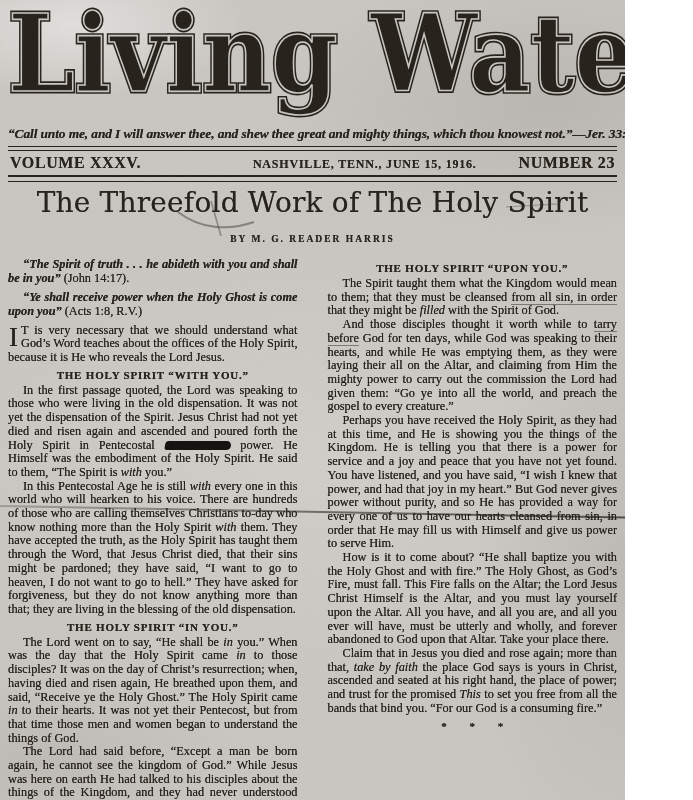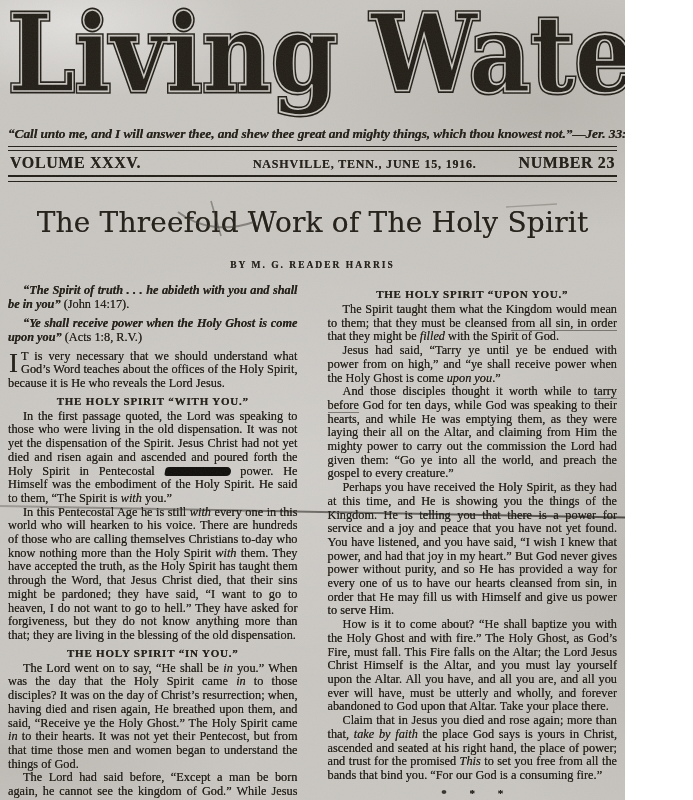--- a/index.html
+++ b/index.html
@@ -47,30 +47,30 @@
   .dateline{
     display:flex;align-items:baseline;justify-content:space-between;
     padding:3px 2px 3px 2px;
     font-weight:bold;
     text-shadow:0 0 .4px rgba(30,25,18,.7);
   }
   .dateline .vol,.dateline .num{font-size:16px;letter-spacing:.6px;}
   .dateline .place{font-size:12px;letter-spacing:.8px;margin-left:70px;}
   
   .article-title{
-    margin:24px 0 0 0;
+    margin:4px 0 0 0;
     font-family:"DejaVu Serif", serif;
     font-weight:normal;
     font-size:28px;line-height:34px;
     text-align:center;
     letter-spacing:.2px;
     text-shadow:0 0 .5px rgba(30,25,18,.65);
   }
   .byline{
-    margin:20px 0 0 0;
+    margin:14px 0 0 0;
     text-align:center;
     font-size:9.5px;font-weight:bold;letter-spacing:2px;
     text-shadow:0 0 .4px rgba(30,25,18,.7);
   }
   
   .columns{display:flex;gap:30px;margin-top:14px;}
   .col{flex:1 1 0;min-width:0;}
   .col p, .col h3{
     text-shadow:0 0 .45px rgba(30,25,18,.85);
   }
@@ -159,21 +159,20 @@
         <h3 class="col-heading">THE HOLY SPIRIT “WITH YOU.”</h3>
         <p class="para">In the first passage quoted, the Lord was speaking to those who were living in the old dispensation.  It was not yet the dispensation of the Spirit.  Jesus Christ had not yet died and risen again and ascended and poured forth the Holy Spirit in Pentecostal <span class="redact"></span> power.  He Himself was the embodiment of the Holy Spirit.  He said to them, “The Spirit is <i>with</i> you.”</p>
         <p class="para">In this Pentecostal Age he is still <i>with</i> every one in this world who will hearken to his voice.  There are hundreds of those who are calling themselves Christians to-day who know nothing more than the Holy Spirit <i>with</i> them.  They have accepted the truth, as the Holy Spirit has taught them through the Word, that Jesus Christ died, that their sins might be pardoned; they have said, “I want to go to heaven, I do not want to go to hell.”  They have asked for forgiveness, but they do not know anything more than that; they are living in the blessing of the old dispensation.</p>
         <h3 class="col-heading">THE HOLY SPIRIT “IN YOU.”</h3>
         <p class="para">The Lord went on to say, “He shall be <i>in</i> you.”  When was the day that the Holy Spirit came <i>in</i> to those disciples? It was on the day of Christ’s resurrection; when, having died and risen again, He breathed upon them, and said, “Receive ye the Holy Ghost.”  The Holy Spirit came <i>in</i> to their hearts.  It was not yet their Pentecost, but from that time those men and women began to understand the things of God.</p>
         <p class="para">The Lord had said before, “Except a man be born again, he cannot see the kingdom of God.”  While Jesus was here on earth He had talked to his disciples about the things of the Kingdom, and they had never understood Him.  He</p>
       </div>
     <div class="col" id="col-1">
         <h3 class="col-heading">THE HOLY SPIRIT “UPON YOU.”</h3>
         <p class="para">The Spirit taught them what the Kingdom would mean to them; that they must be cleansed <span class="pu">from all sin, in order</span> that they might be <i>filled</i> with the Spirit of God.</p>
-        <p class="para">Jesus had said, “Tarry ye until ye be endued with power from on high,” and “ye shall receive power when the Holy Ghost is come <i>upon you</i>.”</p>
         <p class="para">And those disciples thought it worth while to <span class="pu">tarry before</span> God for ten days, while God was speaking to their hearts, and while He was emptying them, as they were laying their all on the Altar, and claiming from Him the mighty power to carry out the commission the Lord had given them: “Go ye into all the world, and preach the gospel to every creature.”</p>
         <p class="para">Perhaps you have received the Holy Spirit, as they had at this time, and He is showing you the things of the Kingdom.  He is telling you that there is a power for service and a joy and peace that you have not yet found.  You have listened, and you have said, “I wish I knew that power, and had that joy in my heart.”  But God never gives power without purity, and so He has provided a way for every one of us to have our hearts cleansed from sin, in order that He may fill us with Himself and give us power to serve Him.</p>
         <p class="para">How is it to come about?  “He shall baptize you with the Holy Ghost and with fire.”  The Holy Ghost, as God’s Fire, must fall.  This Fire falls on the Altar; the Lord Jesus Christ Himself is the Altar, and you must lay yourself upon the Altar.  All you have, and all you are, and all you ever will have, must be utterly and wholly, and forever abandoned to God upon that Altar.  Take your place there.</p>
         <p class="para">Claim that in Jesus you died and rose again; more than that, <i>take by faith</i> the place God says is yours in Christ, ascended and seated at his right hand, the place of power; and trust for the promised <i>This</i> to set you free from all the bands that bind you.  “For our God is a consuming fire.”</p>
         <p class="asterisk-break">* * *</p>
       </div>
   </div>
 
   <div class="crease"></div>
 

